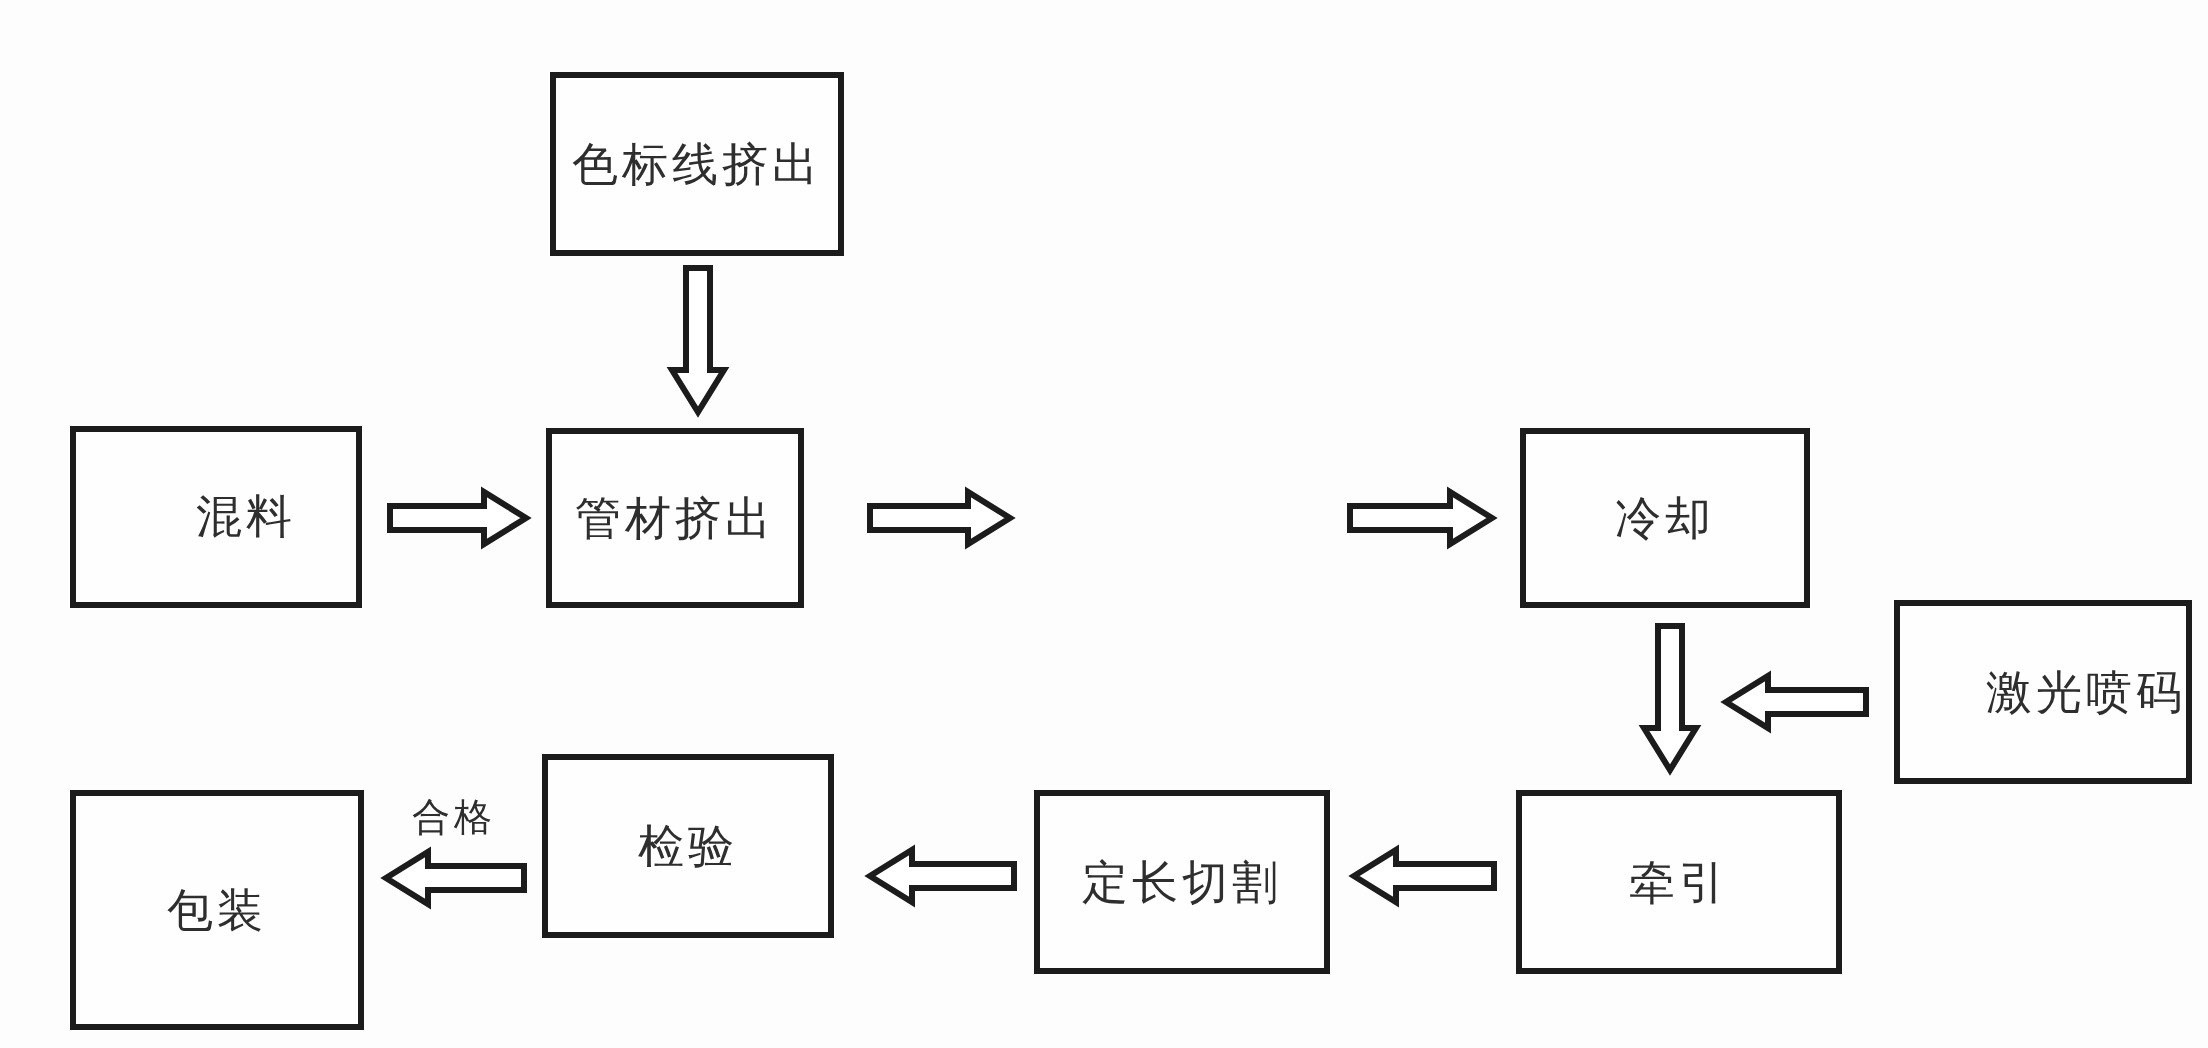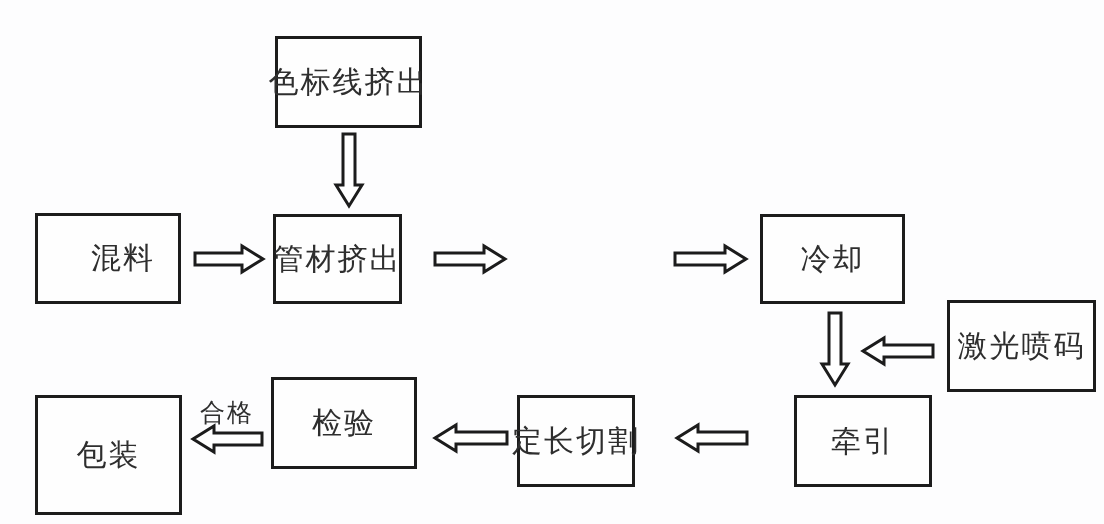--- a/index.html
+++ b/index.html
@@ -24,42 +24,42 @@
     pointer-events: none;
   }
   .flow-box {
     position: absolute;
     box-sizing: border-box;
     border: 3px solid #1c1c1c;
     background: #fefefe;
     display: flex;
     align-items: center;
     justify-content: center;
-    font-size: 30px;
+    font-size: 23px;
     color: #2e2e2e;
     letter-spacing: 2px;
     white-space: nowrap;
   }
   .b-color-line  { left: 275px; top: 36px;  width: 147px; height: 92px; }
   .b-mixing      { left: 35px;  top: 213px; width: 146px; height: 91px; padding-left: 30px; }
   .b-pipe        { left: 273px; top: 214px; width: 129px; height: 90px; }
   .b-vacuum      { left: 517px; top: 214px; width: 146px; height: 90px; }
   .b-cooling     { left: 760px; top: 214px; width: 145px; height: 90px; justify-content: center; }
-  .b-laser       { left: 947px; top: 300px; width: 149px; height: 92px; }
+  .b-laser       { left: 947px; top: 300px; width: 149px; height: 92px; justify-content: flex-end; }
   .b-packaging   { left: 35px;  top: 395px; width: 147px; height: 120px; font-family: Liberation Serif, serif; }
   .b-inspection  { left: 271px; top: 377px; width: 146px; height: 92px; }
-  .b-cutting     { left: 517px; top: 395px; width: 118px; height: 92px; }
-  .b-traction    { left: 758px; top: 395px; width: 138px; height: 92px; margin-left: 36px; }
+  .b-cutting     { left: 517px; top: 395px; width: 148px; height: 92px; }
+  .b-traction    { left: 758px; top: 395px; width: 163px; height: 92px; }
   .edge-label {
     position: absolute;
     left: 200px;
     top: 396px;
     width: 54px;
     text-align: center;
-    font-size: 25px;
+    font-size: 19px;
     color: #2e2e2e;
     letter-spacing: 2px;
   }
   .arrow-poly {
     fill: #ffffff;
     stroke: #1c1c1c;
     stroke-width: 3;
     stroke-linejoin: miter;
   }
 </style>

